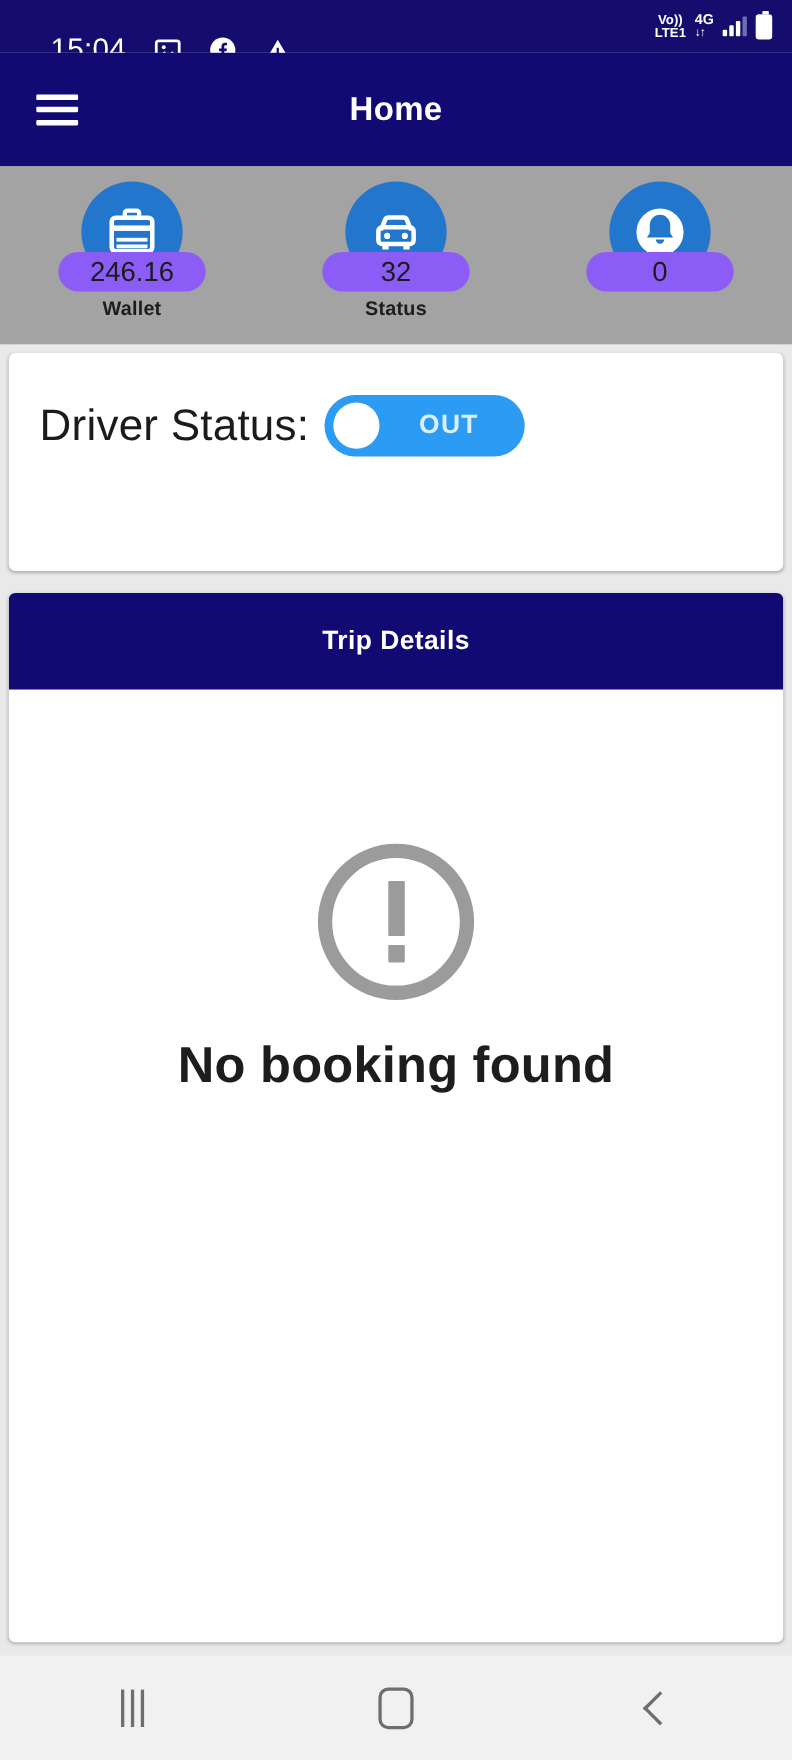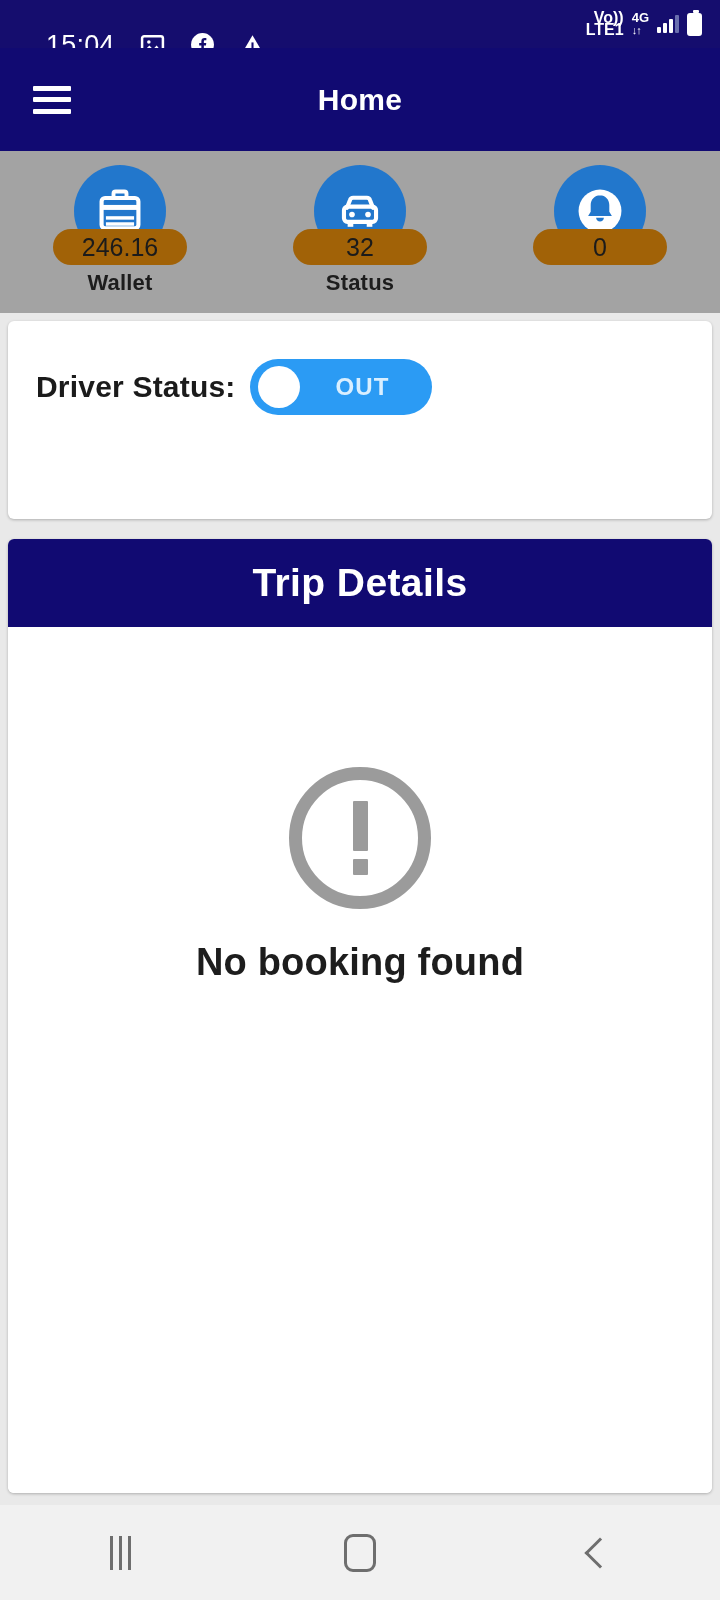--- a/index.html
+++ b/index.html
@@ -26,42 +26,42 @@
     height: 48px;
     background: #150d6e;
     display: flex;
     align-items: center;
     justify-content: space-between;
     padding: 0 18px 0 46px;
     flex: 0 0 auto;
   }
   .status-left {
     display: flex;
-    align-items: flex-start;
+    align-items: center;
     gap: 25px;
     margin-top: 43px;
   }
   .status-time {
     color: #ffffff;
     font-size: 27px;
     letter-spacing: 0.2px;
     line-height: 1;
     font-family: "Liberation Sans", sans-serif;
   }
   .status-right {
     display: flex;
     align-items: center;
     gap: 8px;
   }
   .volte {
     color: #ffffff;
-    font-size: 16px;
+    font-size: 12px;
     font-weight: bold;
     line-height: 12px;
-    text-align: right;
+    text-align: center;
   }
   .net4g {
     color: #ffffff;
     font-size: 13px;
     font-weight: bold;
     line-height: 12px;
     text-align: left;
   }
   .net4g .arrows { font-size: 11px; display: block; letter-spacing: -1px;}
   .sig-bars { display: flex; align-items: flex-end; gap: 2px; height: 18px; }
@@ -131,31 +131,31 @@
   .stat-circle {
     width: 92px; height: 92px; border-radius: 50%;
     background: #2277cc;
     display: flex; align-items: center; justify-content: center;
   }
   .stat-pill {
     position: relative;
     margin-top: -28px;
     min-width: 134px;
     height: 36px;
-    background: #a16207;
+    background: #8b5cf6;
     border-radius: 18px;
     display: flex; align-items: center; justify-content: center;
     font-size: 25px;
     color: #1b1b1b;
     z-index: 2;
     padding: 0 14px;
   }
   .stat-label {
     margin-top: 5px;
-    font-size: 22px;
+    font-size: 18px;
     font-weight: bold;
     color: #1d1d1d;
     letter-spacing: 0.2px;
   }
 
   
   .ic { display:block; }
 
   
   .card {
@@ -169,22 +169,22 @@
     height: 198px;
     padding: 38px 0 0 28px;
     flex: 0 0 auto;
   }
   .row {
     display: flex;
     align-items: center;
     height: 56px;
   }
   .row-label {
-    font-size: 30px;
-    font-weight: bold;
+    font-size: 40px;
+    font-weight: normal;
     color: #1b1b1b;
     letter-spacing: 0.2px;
   }
   .toggle {
     margin-left: 14px;
     width: 182px;
     height: 56px;
     background: #2b9bf4;
     border-radius: 28px;
     display: flex;
@@ -217,21 +217,21 @@
     overflow: hidden;
     margin-bottom: 12px;
   }
   .trip-header {
     background: #110a72;
     height: 88px;
     display: flex;
     align-items: center;
     justify-content: center;
     color: #ffffff;
-    font-size: 39px;
+    font-size: 24px;
     font-weight: bold;
     letter-spacing: 0.4px;
     border-radius: 4px 4px 0 0;
   }
   .trip-body {
     flex: 1 1 auto;
     background: #ffffff;
     display: flex;
     flex-direction: column;
     align-items: center;
@@ -242,21 +242,21 @@
     border: 13px solid #9b9b9b;
     border-radius: 50%;
     display: flex; align-items: center; justify-content: center;
     flex-direction: column;
     gap: 8px;
   }
   .empty-icon .bar { width: 15px; height: 50px; background: #9b9b9b; border-radius: 1px; }
   .empty-icon .dot { width: 15px; height: 16px; background: #9b9b9b; border-radius: 1px; }
   .empty-text {
     margin-top: 32px;
-    font-size: 38px;
+    font-size: 46px;
     font-weight: bold;
     color: #1d1d1d;
     letter-spacing: 0.2px;
   }
 
   
   .navbar {
     height: 95px;
     background: #f1f1f1;
     display: flex;

